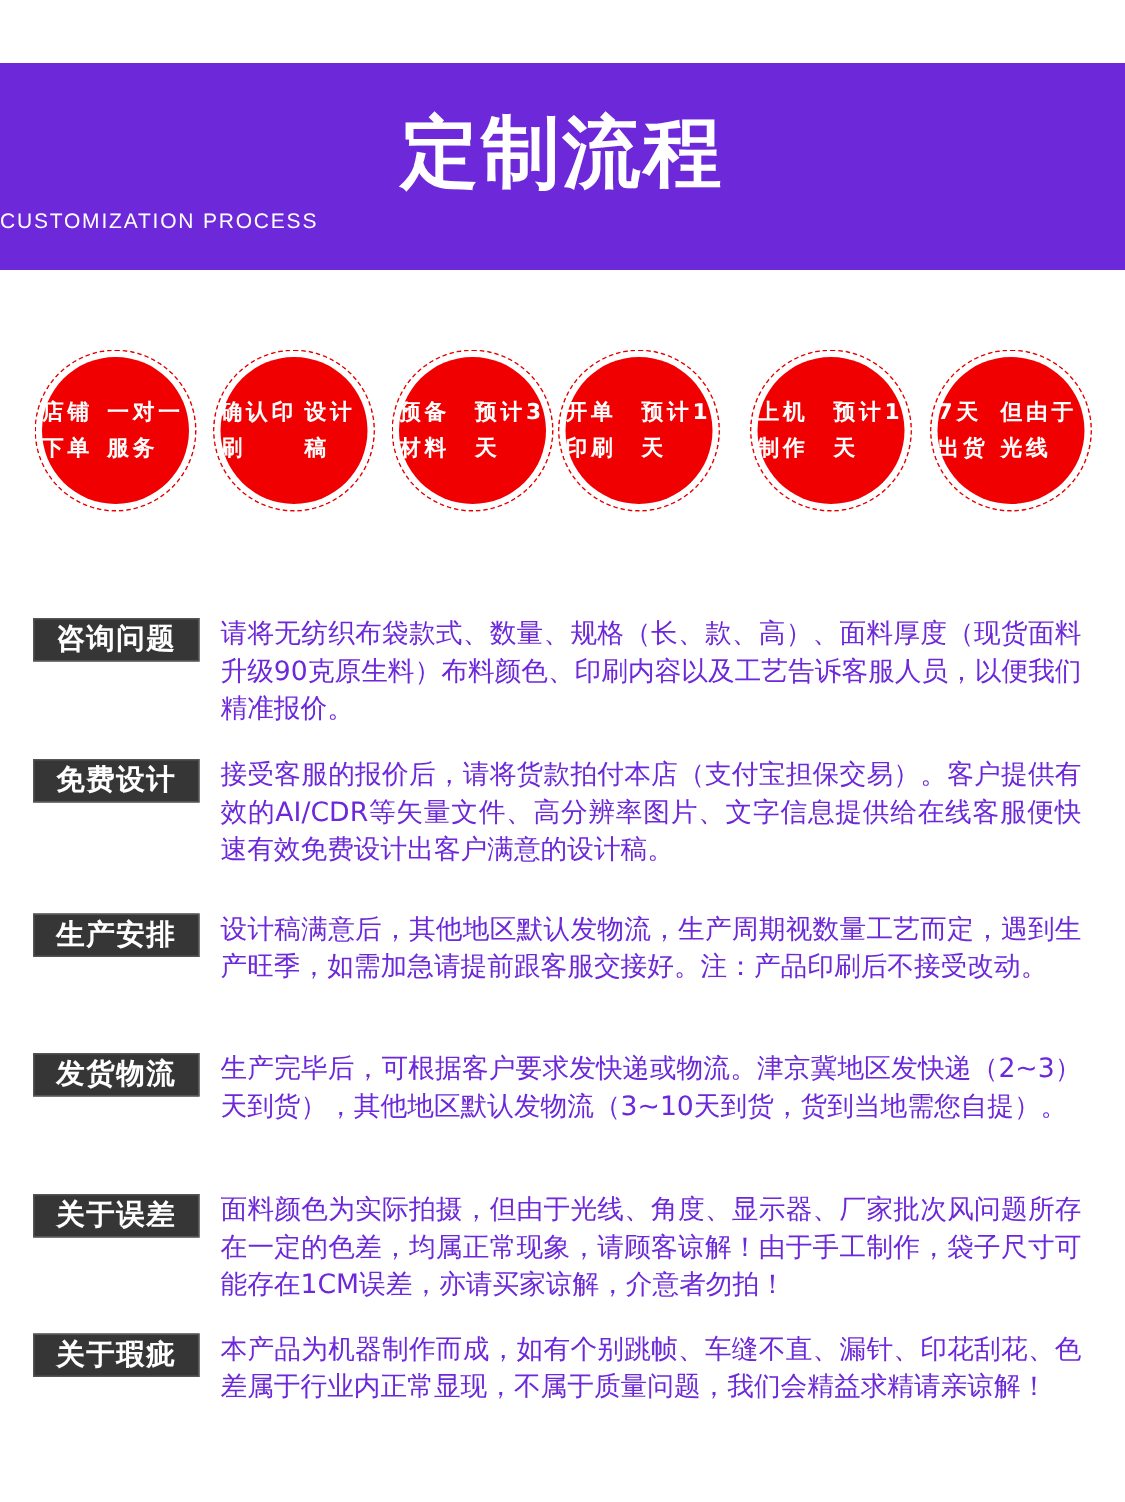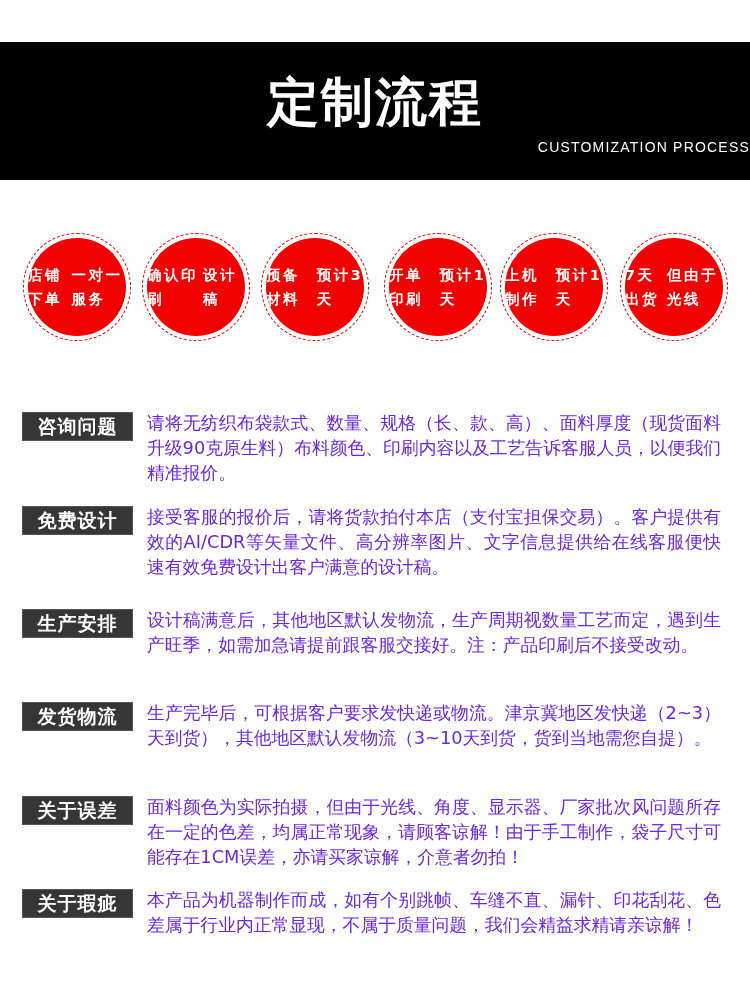--- a/index.html
+++ b/index.html
@@ -3,30 +3,30 @@
 <meta charset="utf-8">
 <style>
   html, body { margin: 0; padding: 0; }
   body {
     width: 750px; height: 1001px; background: #ffffff;
     position: relative; overflow: hidden;
     font-family: "DejaVu Sans", "Liberation Sans", sans-serif;
   }
   .banner {
     position: absolute; left: 0; top: 42px; width: 750px; height: 138px;
-    background: #000000;
+    background: #6d28d9;
   }
   .banner-title {
     position: absolute; left: 0; width: 750px; top: 30px;
     text-align: center; color: #fff; font-weight: bold; font-size: 52px;
     letter-spacing: 2px; line-height: 60px;
   }
   .banner-sub {
     position: absolute; left: 0; width: 750px; top: 96px;
-    text-align: right; color: #fff; font-size: 14px; letter-spacing: 1.2px;
+    text-align: left; color: #fff; font-size: 14px; letter-spacing: 1.2px;
     font-family: "Liberation Sans", sans-serif; line-height: 18px;
   }
   .steps { position: absolute; left: 0; top: 233px; width: 750px; height: 112px; }
   .step {
     position: absolute; top: 0; width: 108px; height: 108px;
     border: 1.5px dashed #e50000; border-radius: 50%;
     box-sizing: border-box; background: #fff;
   }
   .step-inner {
     position: absolute; left: 4px; top: 4px; right: 4px; bottom: 4px;
@@ -67,21 +67,21 @@
         <span>确认印刷</span>
         <span>设计稿</span>
       </div>
   </div>
   <div class="step" style="left:261px">
     <div class="step-inner">
         <span>预备材料</span>
         <span>预计3天</span>
       </div>
   </div>
-  <div class="step" style="left:384px">
+  <div class="step" style="left:372px">
     <div class="step-inner">
         <span>开单印刷</span>
         <span>预计1天</span>
       </div>
   </div>
   <div class="step" style="left:500px">
     <div class="step-inner">
         <span>上机制作</span>
         <span>预计1天</span>
       </div>

